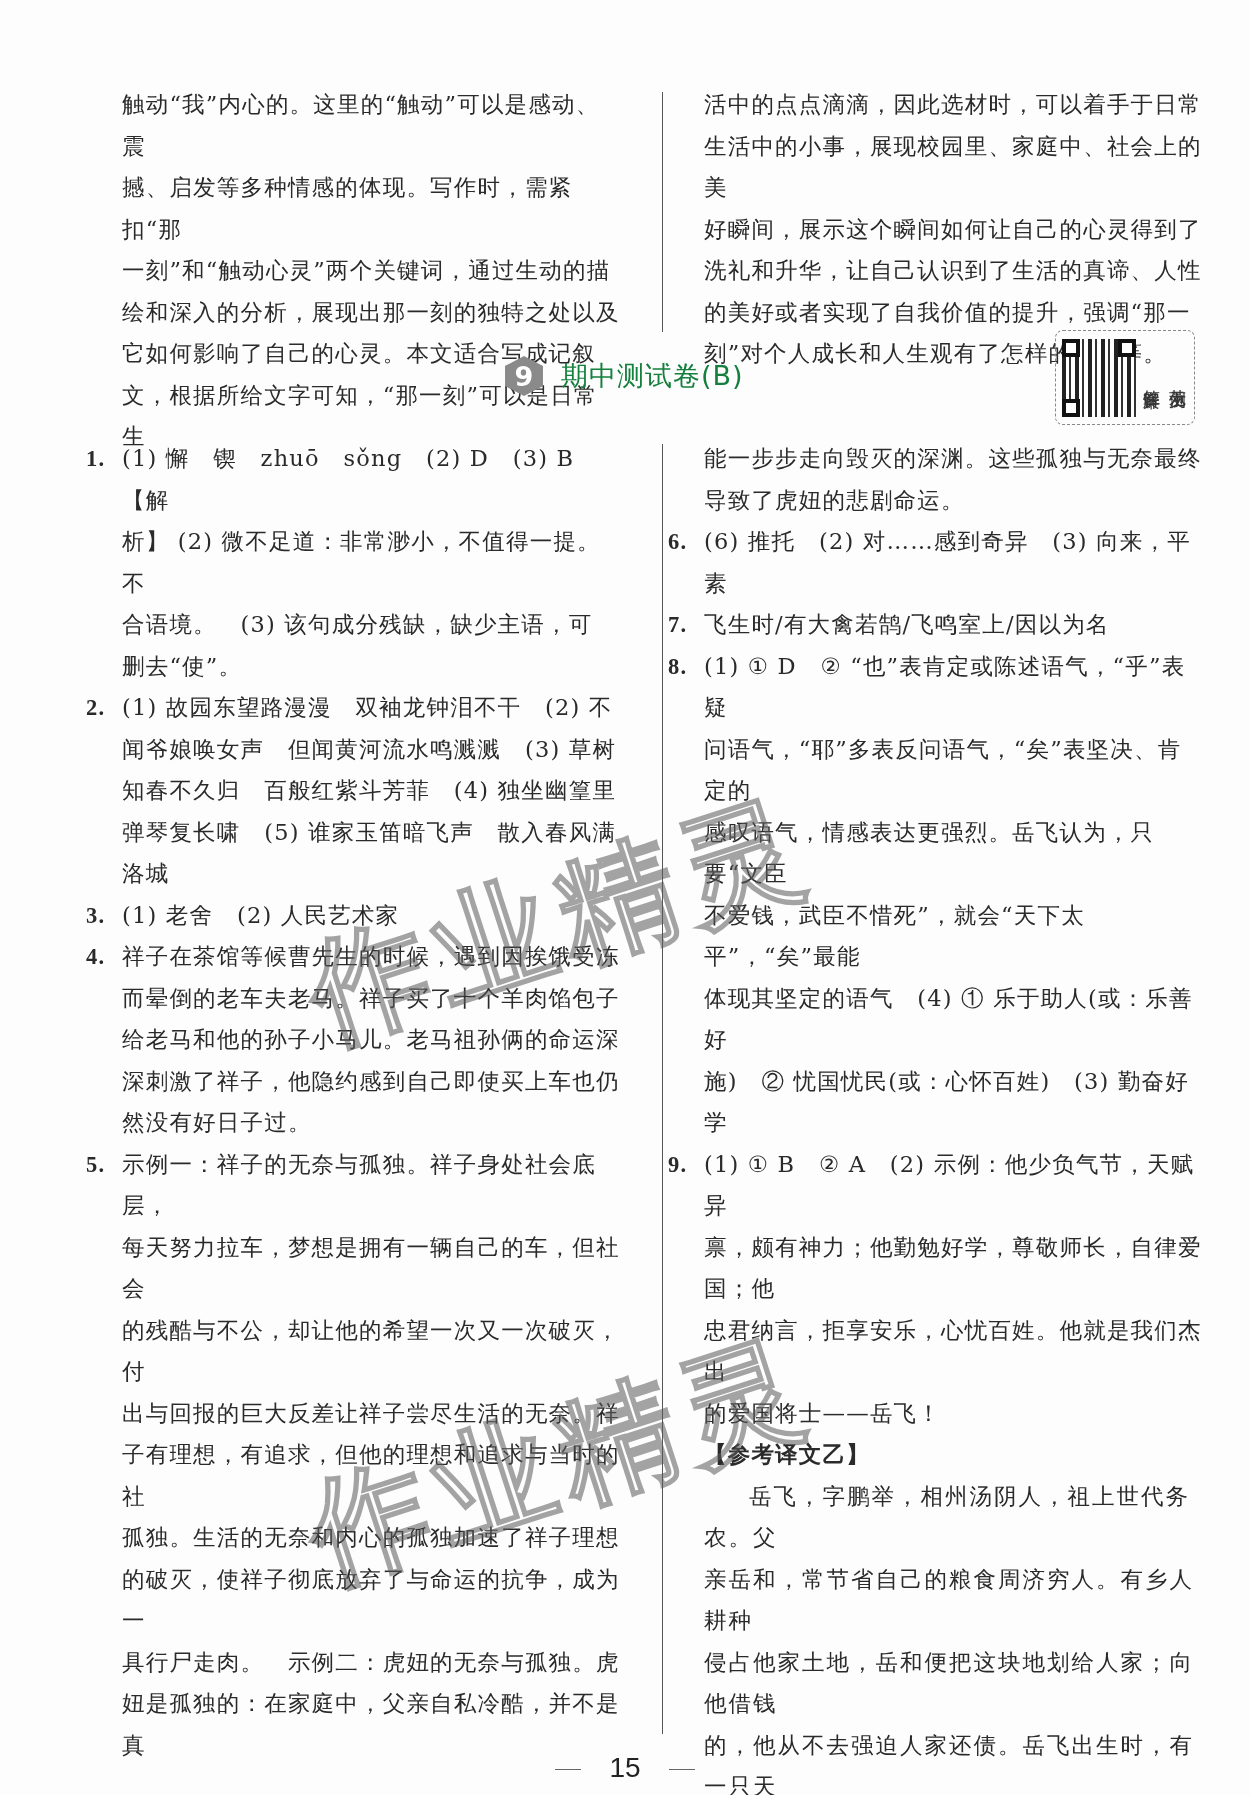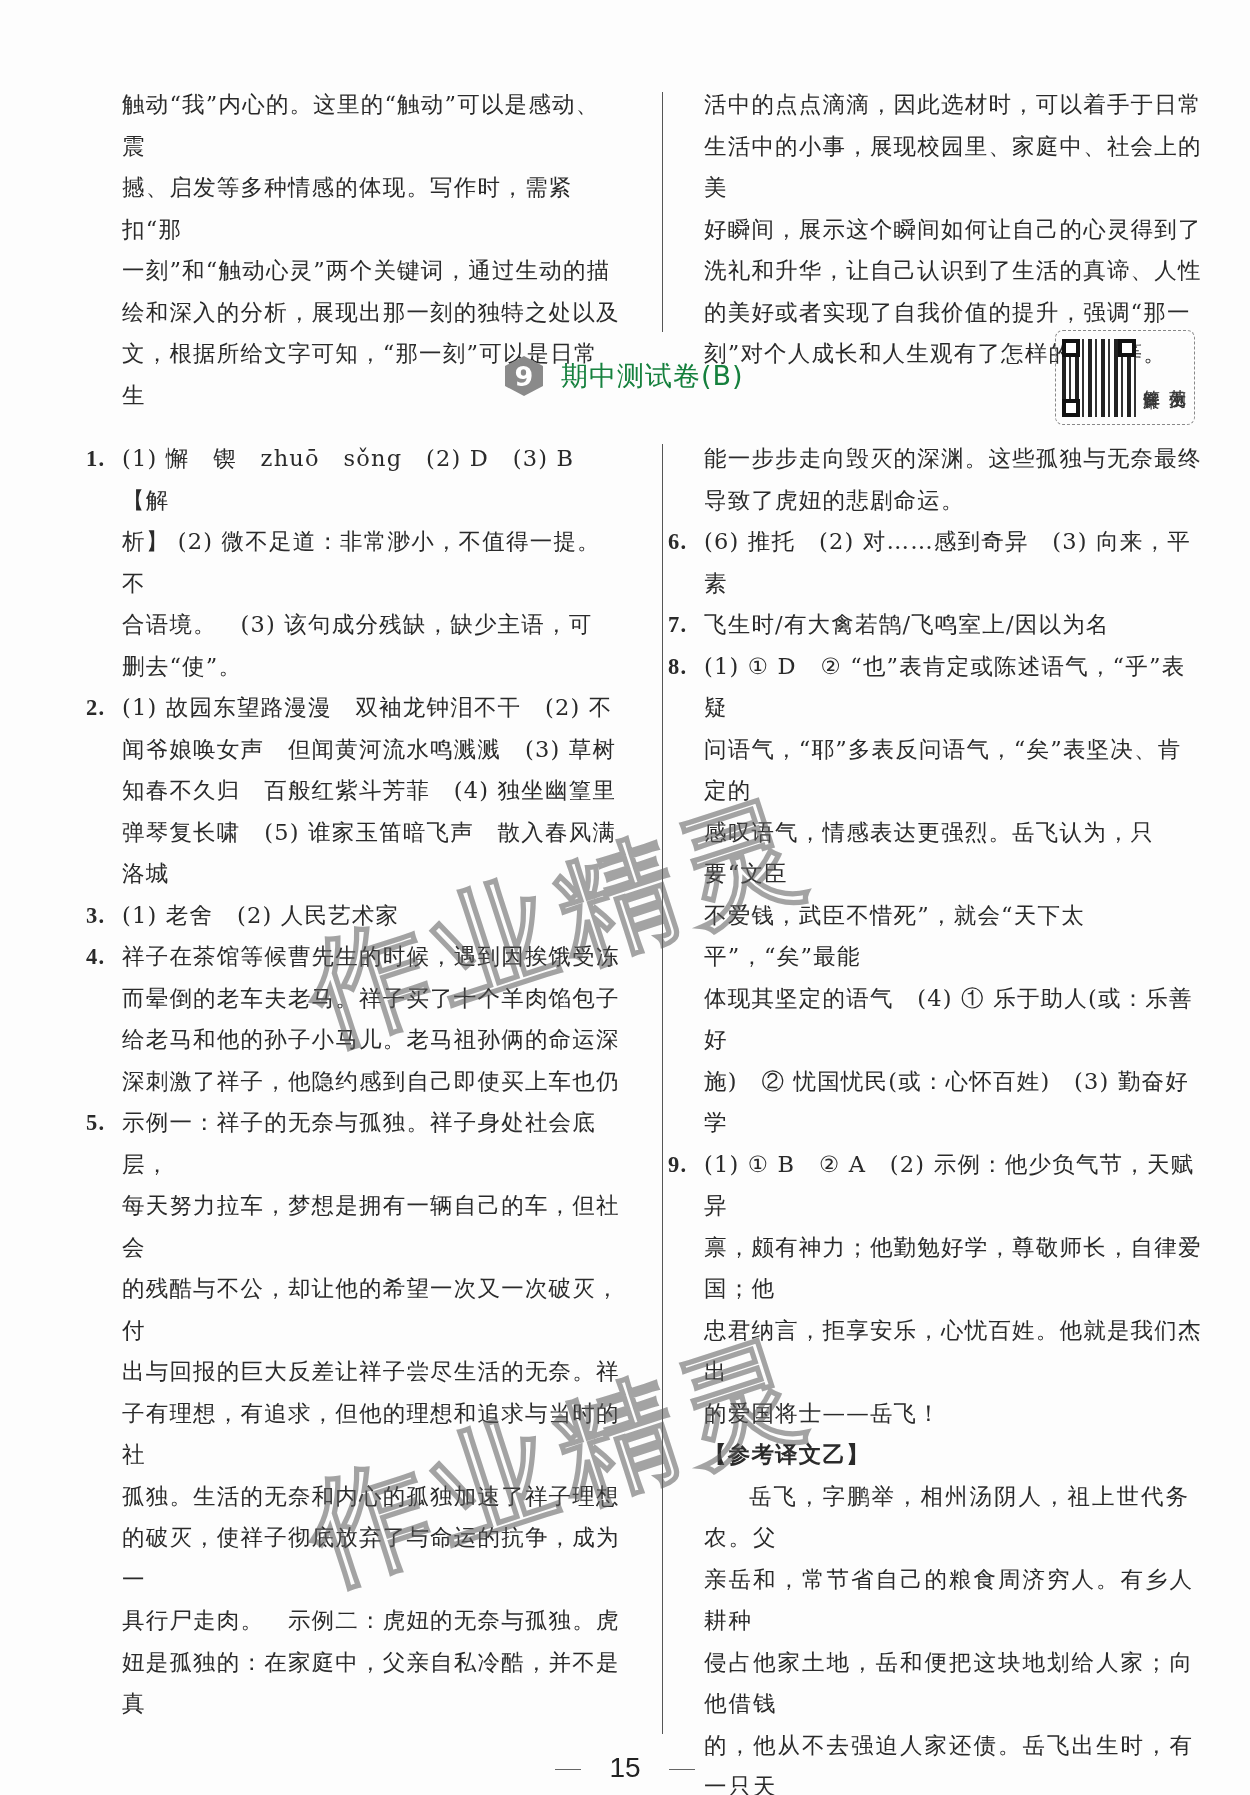--- a/index.html
+++ b/index.html
@@ -40,20 +40,21 @@
                color: transparent; -webkit-text-stroke: 1.5px rgba(90,90,90,0.55); transform: rotate(-18deg); letter-spacing: 10px; pointer-events: none; }
 </style>
 </head>
 <body>
 
 <div class="col left top-left" id="top-left">
     <p>触动“我”内心的。这里的“触动”可以是感动、震</p>
     <p>撼、启发等多种情感的体现。写作时，需紧扣“那</p>
     <p>一刻”和“触动心灵”两个关键词，通过生动的描</p>
     <p>绘和深入的分析，展现出那一刻的独特之处以及</p>
+    <p>它如何影响了自己的心灵。本文适合写成记叙</p>
     <p>文，根据所给文字可知，“那一刻”可以是日常生</p>
   </div>
 <div class="col right top-right" id="top-right">
     <p>活中的点点滴滴，因此选材时，可以着手于日常</p>
     <p>生活中的小事，展现校园里、家庭中、社会上的美</p>
     <p>好瞬间，展示这个瞬间如何让自己的心灵得到了</p>
     <p>洗礼和升华，让自己认识到了生活的真谛、人性</p>
     <p>的美好或者实现了自我价值的提升，强调“那一</p>
     <p>刻”对个人成长和人生观有了怎样的影响等。</p>
   </div>
@@ -93,20 +94,21 @@
     <div class="item">
       <span class="num">3.</span>
       <p>(1) 老舍　(2) 人民艺术家</p>
     </div>
     <div class="item">
       <span class="num">4.</span>
       <p>祥子在茶馆等候曹先生的时候，遇到因挨饿受冻</p>
       <p>而晕倒的老车夫老马。祥子买了十个羊肉馅包子</p>
       <p>给老马和他的孙子小马儿。老马祖孙俩的命运深</p>
       <p>深刺激了祥子，他隐约感到自己即使买上车也仍</p>
+      <p>然没有好日子过。</p>
     </div>
     <div class="item">
       <span class="num">5.</span>
       <p>示例一：祥子的无奈与孤独。祥子身处社会底层，</p>
       <p>每天努力拉车，梦想是拥有一辆自己的车，但社会</p>
       <p>的残酷与不公，却让他的希望一次又一次破灭，付</p>
       <p>出与回报的巨大反差让祥子尝尽生活的无奈。祥</p>
       <p>子有理想，有追求，但他的理想和追求与当时的社</p>
       <p>孤独。生活的无奈和内心的孤独加速了祥子理想</p>
       <p>的破灭，使祥子彻底放弃了与命运的抗争，成为一</p>

